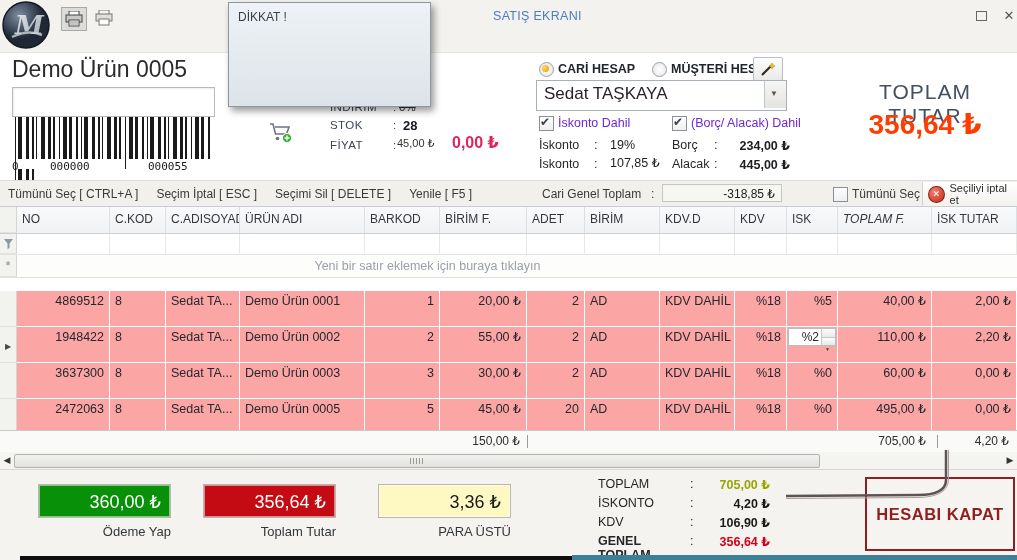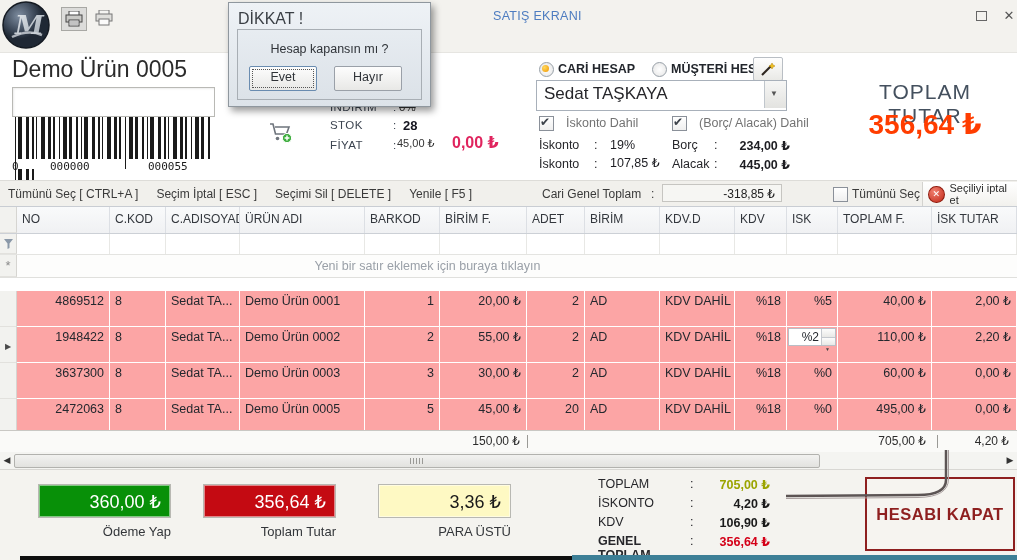--- a/index.html
+++ b/index.html
@@ -12,21 +12,21 @@
   .tool-icon{position:absolute;top:7px;width:24px;height:22px;display:flex;align-items:center;justify-content:center;}
   .tool-icon.pressed{background:#dcdcda;border:1px solid #a8a8a4;}
   .win-title{position:absolute;left:493px;top:9px;color:#4d7cc0;font-size:12.5px;letter-spacing:.3px;}
   .win-btn{position:absolute;top:8px;width:18px;height:16px;color:#555;font-size:12px;line-height:16px;text-align:center;cursor:default;}
   .restore-glyph{position:relative;display:inline-block;width:9px;height:8px;border:1px solid #666;background:#f3f2ee;margin-top:3px;}
   .restore-glyph::before{content:"";position:absolute;left:2px;top:-4px;width:9px;height:8px;border:1px solid #666;z-index:-1;}
 
   
   .dialog{position:absolute;left:228px;top:2px;width:201px;height:103px;background:linear-gradient(#eef2f6,#dde3e9);
           border:1px solid #8f979e;box-shadow:3px 4px 7px rgba(0,0,0,.4);z-index:50;}
-  .dialog-title{position:absolute;left:9px;top:7px;color:#3a3f45;font-size:16px;}
+  .dialog-title{position:absolute;left:9px;top:7px;color:#3a3f45;font-size:12px;}
   .dialog-panel{position:absolute;left:8px;top:26px;width:183px;height:69px;border:1px solid #a8aeb4;background:linear-gradient(#e7ecf1,#dce2e8);}
   .dialog-msg{position:absolute;left:0;top:12px;width:100%;text-align:center;font-size:12.5px;color:#2f3338;}
   .dlg-btn{position:absolute;top:36px;width:66px;height:23px;background:linear-gradient(#fdfdfd,#e8e8e6);
            border:1px solid #9aa0a8;border-radius:2px;font-size:12.5px;color:#2f3338;text-align:center;line-height:21px;}
   .dlg-btn.focus{outline:1px dotted #555;outline-offset:-4px;border-color:#6a8cb0;}
 
   
   .product-name{position:absolute;left:12px;top:56px;font-size:23px;color:#2b2b2b;}
   .barcode-input{position:absolute;left:12px;top:87px;width:201px;height:28px;background:#fff;border:1px solid #b9b9b5;box-shadow:inset 1px 1px 2px rgba(0,0,0,.08);}
   .bars{position:absolute;left:15px;top:117px;width:200px;height:56px;}
@@ -52,21 +52,21 @@
   .radio.sel::after{content:"";position:absolute;left:2px;top:2px;width:7px;height:7px;border-radius:50%;
                     background:radial-gradient(circle at 35% 35%,#ffd95e,#f09500);}
   .rlabel{position:absolute;font-size:12.5px;font-weight:600;color:#22262c;}
   .wand-btn{position:absolute;left:753px;top:57px;width:28px;height:22px;background:linear-gradient(#fefefe,#e9e9e6);border:1px solid #b9bec4;border-radius:2px;display:flex;align-items:center;justify-content:center;}
   .combo{position:absolute;left:536px;top:80px;width:249px;height:29px;background:#fff;border:1px solid #a8b0ba;}
   .combo-text{position:absolute;left:7px;top:3px;font-size:17px;color:#26262a;}
   .combo-btn{position:absolute;right:0;top:0;width:21px;height:27px;background:linear-gradient(#f6f6f5,#e3e3e0);border-left:1px solid #c0c6cc;}
   .combo-btn::after{content:"▼";position:absolute;left:5px;top:8px;font-size:8px;color:#555;}
   .cb{position:absolute;width:13px;height:13px;border:1px solid #8a9099;background:linear-gradient(#fff,#efefef);}
   .cb.checked::after{content:"✔";position:absolute;left:0px;top:-2px;font-size:12px;color:#3c424a;}
-  .cblabel{position:absolute;font-size:12.5px;color:#737373;margin-left:8px;}
+  .cblabel{position:absolute;font-size:12.5px;color:#6d28d9;}
   .acc-label{position:absolute;font-size:12.5px;color:#26262a;}
   .acc-colon{position:absolute;font-size:12.5px;color:#26262a;}
   .acc-val{position:absolute;font-size:12.5px;color:#1d1d22;}
   .acc-val.b{font-weight:bold;}
 
   
   .grand-label{position:absolute;left:840px;top:80px;width:170px;text-align:center;font-size:21px;color:#44505e;letter-spacing:1px;}
   .grand-value{position:absolute;left:840px;top:108px;width:170px;text-align:center;font-size:28px;font-weight:bold;color:#ff3d00;}
 
   
@@ -273,21 +273,21 @@
         <div class="g-cell" style="width: 56px;">C.KOD</div>
         <div class="g-cell" style="width: 74px;">C.ADISOYADI</div>
         <div class="g-cell" style="width: 125px;">ÜRÜN ADI</div>
         <div class="g-cell" style="width: 75px;">BARKOD</div>
         <div class="g-cell" style="width: 87px;">BİRİM F.</div>
         <div class="g-cell" style="width: 58px;">ADET</div>
         <div class="g-cell" style="width: 75px;">BİRİM</div>
         <div class="g-cell" style="width: 75px;">KDV.D</div>
         <div class="g-cell" style="width: 52px;">KDV</div>
         <div class="g-cell" style="width: 51px;">ISK</div>
-        <div class="g-cell" style="width: 94px;">TOPLAM F.</div>
+        <div class="g-cell" style="width: 94px; font-style: italic;">TOPLAM F.</div>
         <div class="g-cell" style="width: 85px;">İSK TUTAR</div>
       </div>
       <div class="g-row g-filter">
         <div class="g-ind">
           <svg class="funnel" viewBox="0 0 9 10">
             <path d="M0 0 h9 L5.5 4.5 V9 l-2 1 V4.5 Z" fill="#8a98a8"></path>
           </svg>
         </div>
         <div class="g-cell" style="width: 93px;"></div>
         <div class="g-cell" style="width: 56px;"></div>
@@ -439,19 +439,14 @@
   <svg class="callout" width="1017" height="560">
     <path d="M946 450 L946 480 Q946 495 918 495 L786 496" fill="none" stroke="#5c5454" stroke-width="2.5"></path>
     <path d="M948.5 450 L948.5 479 Q948.5 497 918 497.5 L786 498.5" fill="none" stroke="#a89e9e" stroke-width="1"></path>
   </svg>
 
   <div class="strip-black"></div>
   <div class="strip-teal"></div>
 
   <div class="dialog">
     <div class="dialog-title">DİKKAT !</div>
-    <div class="dialog-panel">
-      <div class="dialog-msg">Hesap kapansın mı ?</div>
-      <span class="dlg-btn focus" style="left:11px;">Evet</span>
-      <span class="dlg-btn" style="left:96px;">Hayır</span>
-    </div>
   </div>
 </div>
 
 </body></html>

